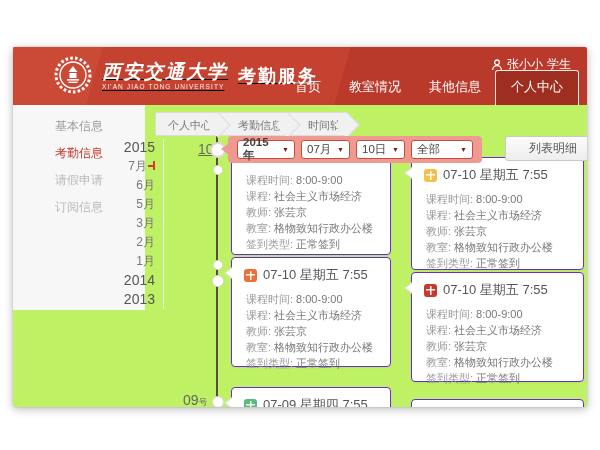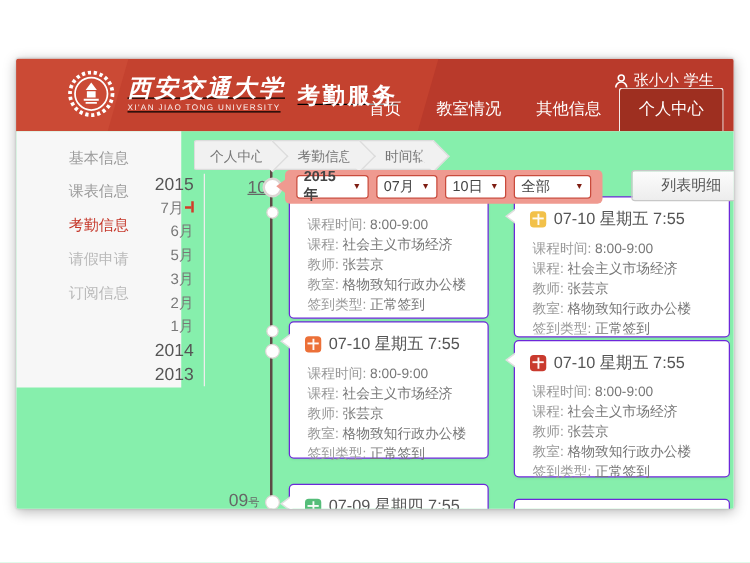--- a/index.html
+++ b/index.html
@@ -24,21 +24,21 @@
   .app-title { margin-left:10px; font-size:18px; font-weight:bold; color:#fff;
                letter-spacing:2px; margin-top:2px; white-space:nowrap; }
   .user { position:absolute; top:9px; right:16px; display:flex; align-items:center;
           gap:4px; color:#fff; font-size:12px; }
   .nav { position:absolute; right:8px; bottom:0; display:flex; align-items:flex-end; }
   .nav-item { color:#fff; font-size:13px; padding:7px 14px 9px; white-space:nowrap; }
   .nav-item.active { background:#9e2f20; border:1px solid rgba(255,255,255,.9);
                      border-bottom:none; border-radius:3px 3px 0 0; padding:7px 15px 9px; }
 
   
-  .bd { position:absolute; left:0; top:58px; width:100%; height:306px; background:#86efac; }
+  .bd { position:absolute; left:0; top:58px; width:100%; height:306px; background:#bef264; }
   .side { position:absolute; left:0; top:0; width:132px; height:205px;
           background:#f7f7f7; padding-top:8px; }
   .side-item { height:27px; line-height:27px; padding-left:42px; font-size:12px; color:#9b9b9b; }
   .side-item.active { color:#c5372a; }
   .side-item.dim { color:#b9b9b9; }
 
   .crumbs { position:absolute; left:142px; top:7px; display:flex; }
   .crumb { position:relative; background:#f1f1f1; border:1px solid #dcdcdc; border-right:none;
            padding:5px 6px 5px 19px; font-size:11px; color:#777; height:24px; white-space:nowrap; }
   .crumb:first-child { padding-left:12px; border-radius:2px 0 0 2px; }
@@ -143,21 +143,20 @@
       <div class="nav-item">教室情况</div>
       <div class="nav-item">其他信息</div>
       <div class="nav-item active">个人中心</div>
     </div>
   </div>
 
   <div class="bd">
 
     <div class="side">
       <div class="side-item">基本信息</div>
-      <div class="side-item">课表信息</div>
       <div class="side-item active">考勤信息</div>
       <div class="side-item dim">请假申请</div>
       <div class="side-item dim">订阅信息</div>
     </div>
 
     <div class="crumbs">
       <div class="crumb">个人中心</div>
       <div class="crumb">考勤信息</div>
       <div class="crumb">时间轴</div>
     </div>

